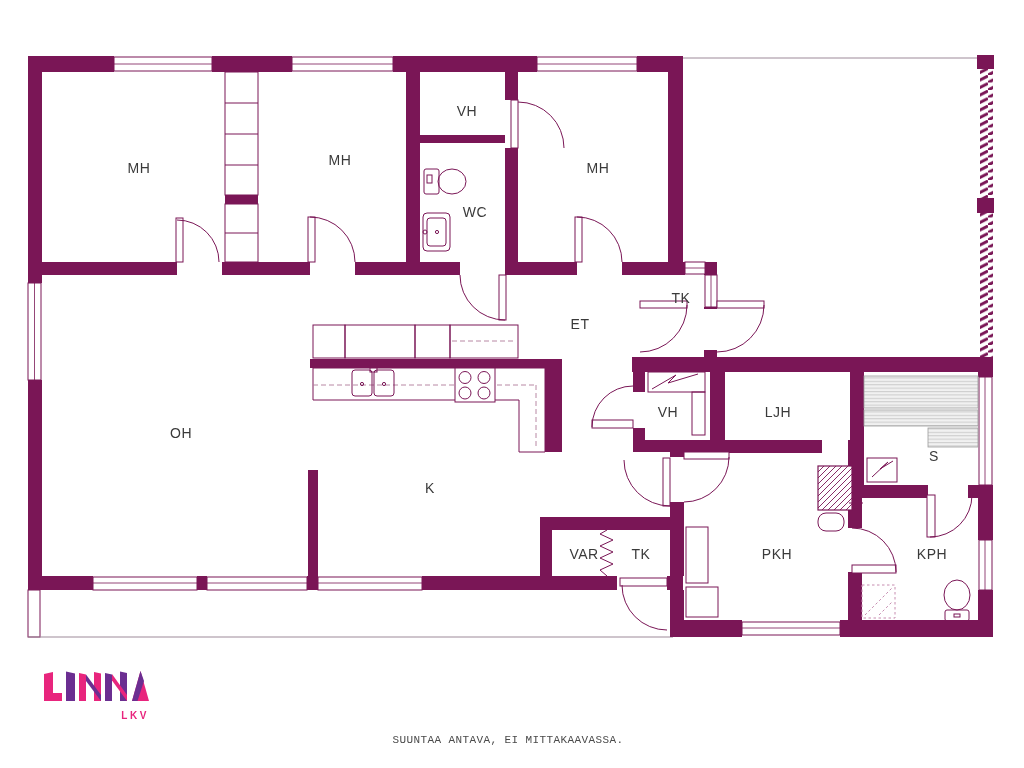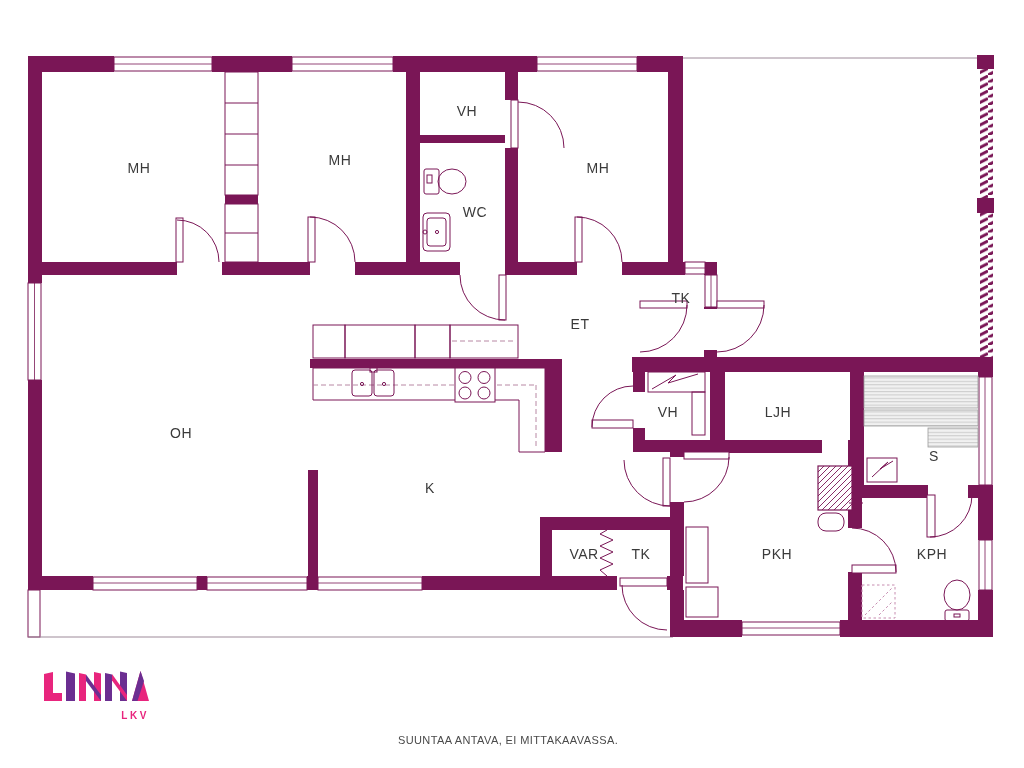--- a/index.html
+++ b/index.html
@@ -13,21 +13,21 @@
   .thinw{fill:#ffffff;stroke:var(--wall);stroke-width:1;}
   .leaf{fill:#ffffff;stroke:var(--wall);stroke-width:1;}
   .arc{fill:none;stroke:var(--wall);stroke-width:1;}
   .dash{fill:none;stroke:#b07a9a;stroke-width:.9;stroke-dasharray:5 3;}
   .dot{fill:none;stroke:#c78cb0;stroke-width:1;stroke-dasharray:2.5 2.5;}
   .bench{fill:url(#benchp);stroke:#9c9c9c;stroke-width:.8;}
   .hatchrect{fill:url(#chimp);stroke:var(--wall);stroke-width:1.2;}
   .gray{stroke:#9d8a99;stroke-width:1;fill:none;}
   .rl{font-size:14px;fill:#3a3a3a;letter-spacing:.5px;}
   .footer{position:absolute;left:0;right:8px;top:734px;text-align:center;
-          font-size:11px;color:#4a4a4a;letter-spacing:.4px;}
+          font-size:11px;color:#4a4a4a;letter-spacing:.4px;font-family:Liberation Mono, monospace;}
   .logo{position:absolute;left:44px;top:671px;}
   .lp{fill:var(--logo_pink);} .lu{fill:var(--logo_purple);}
   .lkv{font-size:10px;font-weight:bold;letter-spacing:2.6px;fill:var(--logo_pink);}
 </style>
 </head>
 <body>
 
 <div class="canvas">
 
   <svg width="1024" height="768" viewBox="0 0 1024 768">

